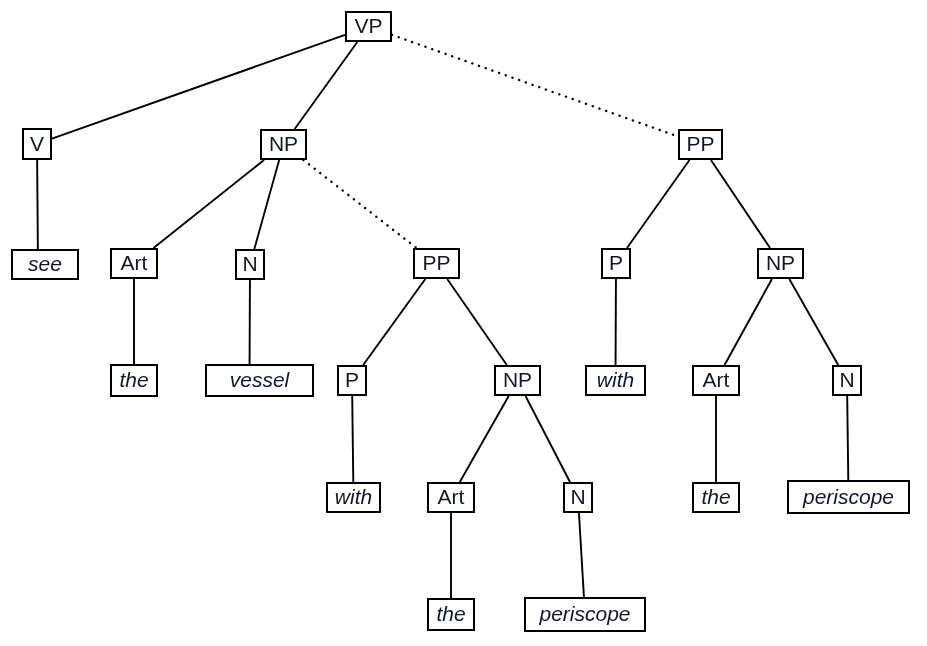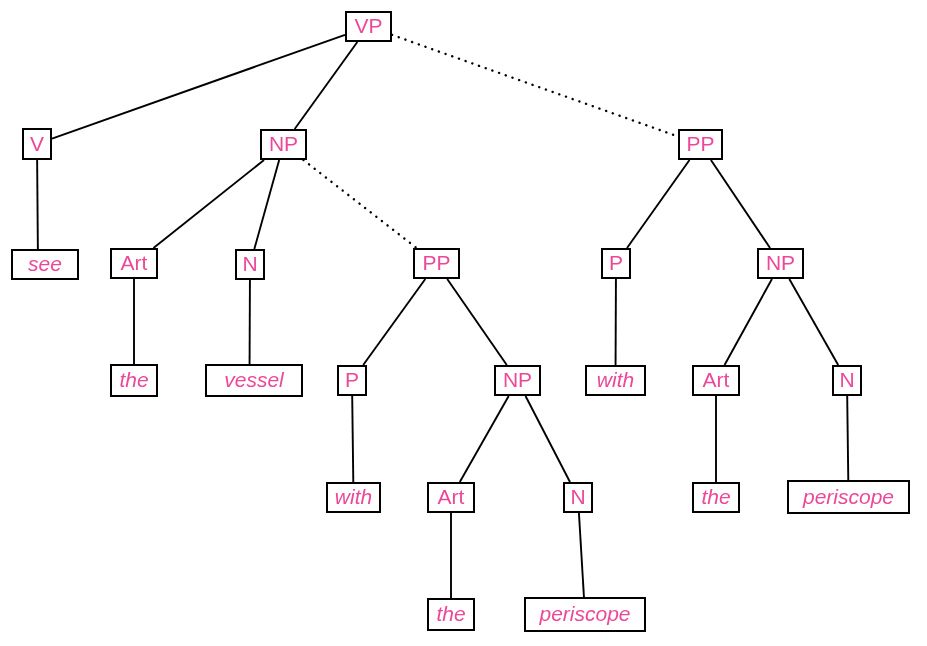--- a/index.html
+++ b/index.html
@@ -22,21 +22,21 @@
     left: 0;
     top: 0;
     width: 927px;
     height: 646px;
   }
   .node {
     position: absolute;
     box-sizing: border-box;
     border: 2px solid #000000;
     background: #ffffff;
-    color: #ec4899;
+    color: #0f172a;
     display: flex;
     align-items: center;
     justify-content: center;
     line-height: 1;
     white-space: nowrap;
     z-index: 2;
   }
   .node.cat {
     font-size: 21px;
     font-style: normal;
@@ -108,21 +108,21 @@
       </div>
       <div class="node cat" style="left: 601px; top: 248px; width: 30px; height: 31px;">
         <span class="label">P</span>
       </div>
       <div class="node cat" style="left: 757px; top: 248px; width: 47px; height: 31px;">
         <span class="label">NP</span>
       </div>
       <div class="node leaf" style="left: 110px; top: 364px; width: 48px; height: 33px;">
         <span class="label">the</span>
       </div>
-      <div class="node leaf" style="left: 205px; top: 364px; width: 98px; height: 33px;">
+      <div class="node leaf" style="left: 205px; top: 364px; width: 109px; height: 33px;">
         <span class="label">vessel</span>
       </div>
       <div class="node cat" style="left: 337px; top: 365px; width: 30px; height: 31px;">
         <span class="label">P</span>
       </div>
       <div class="node cat" style="left: 494px; top: 365px; width: 47px; height: 31px;">
         <span class="label">NP</span>
       </div>
       <div class="node leaf" style="left: 585px; top: 365px; width: 61px; height: 31px;">
         <span class="label">with</span>

